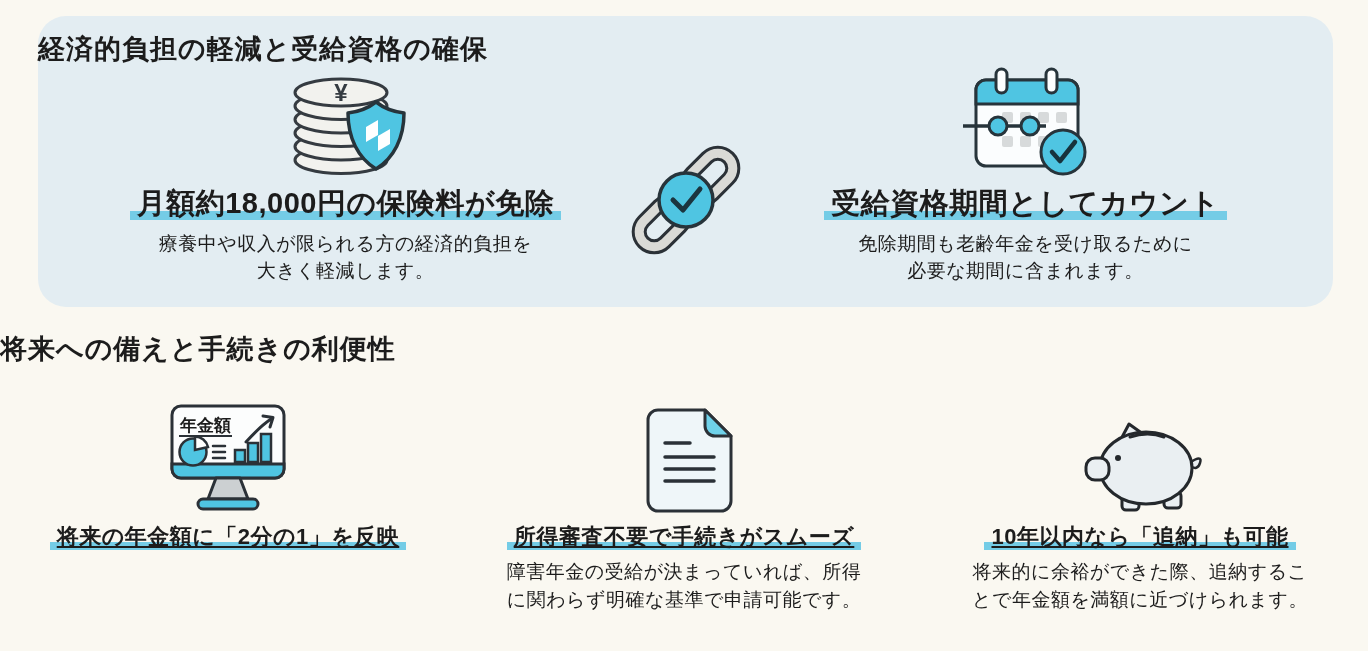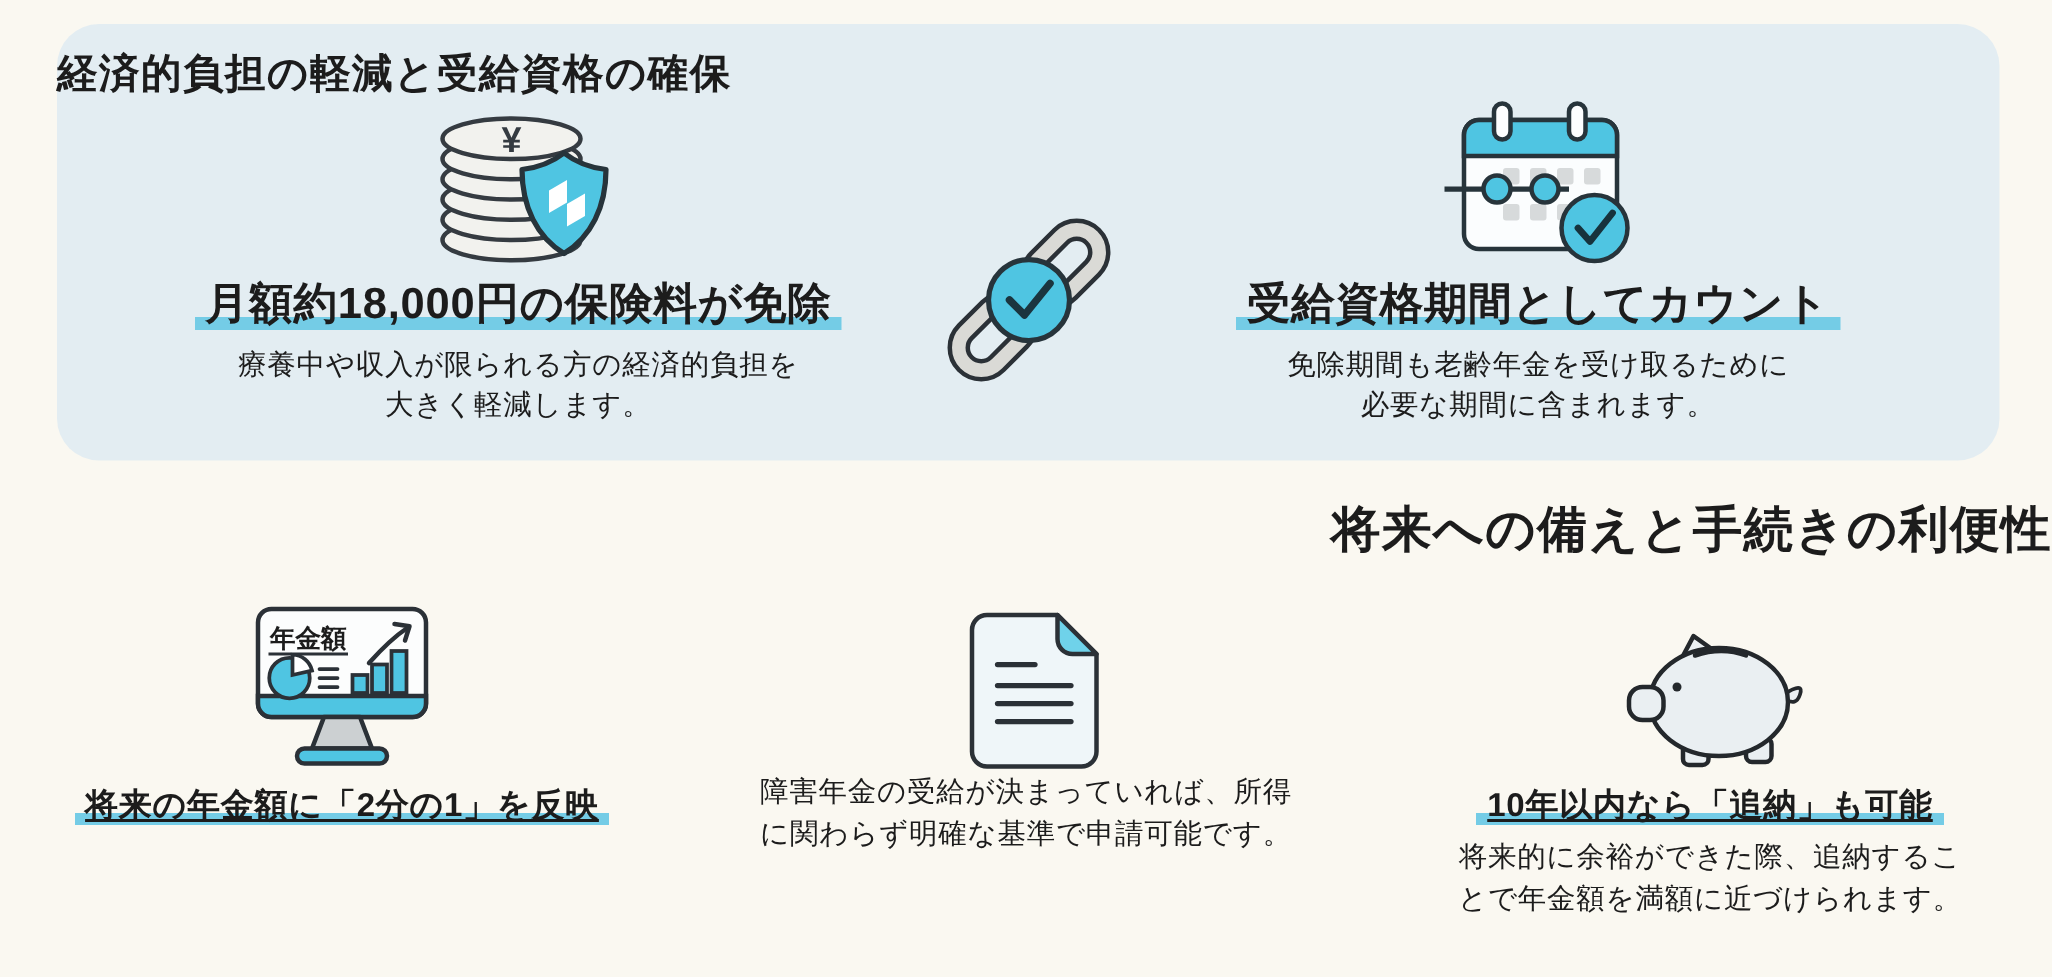--- a/index.html
+++ b/index.html
@@ -32,22 +32,22 @@
     background:linear-gradient(to top,#74cce6 9px,transparent 9px);
     padding:0 7px 1px;
   }
   .card p{
     margin:0;font-size:19px;font-weight:400;line-height:1.45;
     white-space:pre-line;letter-spacing:.5px;
   }
 
   
   .sec2-title{
-    position:absolute;top:331px;left:0;width:100%;margin:0;text-align:right;
-    font-size:33px;font-weight:800;letter-spacing:1px;
+    position:absolute;top:331px;left:0;width:100%;margin:0;text-align:left;
+    font-size:27px;font-weight:800;letter-spacing:1px;
   }
   .row3{position:absolute;top:388px;left:0;width:100%;display:flex;justify-content:center;}
   .row3 .card{width:456px;}
   .row3 .icon-wrap{height:127px;}
   .row3 h3{font-size:22px;margin:9px 0 8px;text-decoration:underline;}
   .row3 .hl{background:linear-gradient(to top,#74cce6 8px,transparent 8px);}
 </style>
 </head>
 <body>
 
@@ -162,20 +162,21 @@
           <path d="M30,5 h47 l26,26 v65 a10,10 0 0 1 -10,10 h-63 a10,10 0 0 1 -10,-10 v-81 a10,10 0 0 1 10,-10 z" fill="#eff6f9" stroke="#2b3137" stroke-width="3" stroke-linejoin="round"></path>
           <path d="M77,5 l26,26 h-16 a10,10 0 0 1 -10,-10 z" fill="#6fd2ea" stroke="#2b3137" stroke-width="3" stroke-linejoin="round"></path>
           <g stroke="#2b3137" stroke-width="3.5" stroke-linecap="round">
             <line x1="37" y1="38" x2="62" y2="38"></line>
             <line x1="37" y1="52" x2="86" y2="52"></line>
             <line x1="37" y1="64" x2="86" y2="64"></line>
             <line x1="37" y1="76" x2="86" y2="76"></line>
           </g>
         </svg>
       </div>
+      <h3><span class="hl">所得審査不要で手続きがスムーズ</span></h3>
       <p>障害年金の受給が決まっていれば、所得
 に関わらず明確な基準で申請可能です。</p>
     </div>
 
     <div class="card">
       <div class="icon-wrap">
         <svg width="140" height="97" viewBox="0 0 140 97" aria-hidden="true">
           <g fill="#eaeff2" stroke="#24282c" stroke-width="3" stroke-linejoin="round">
             <path d="M50,23 L59,6 L73,16 Z"></path>
             <rect x="52" y="78" width="17" height="14" rx="4"></rect>

